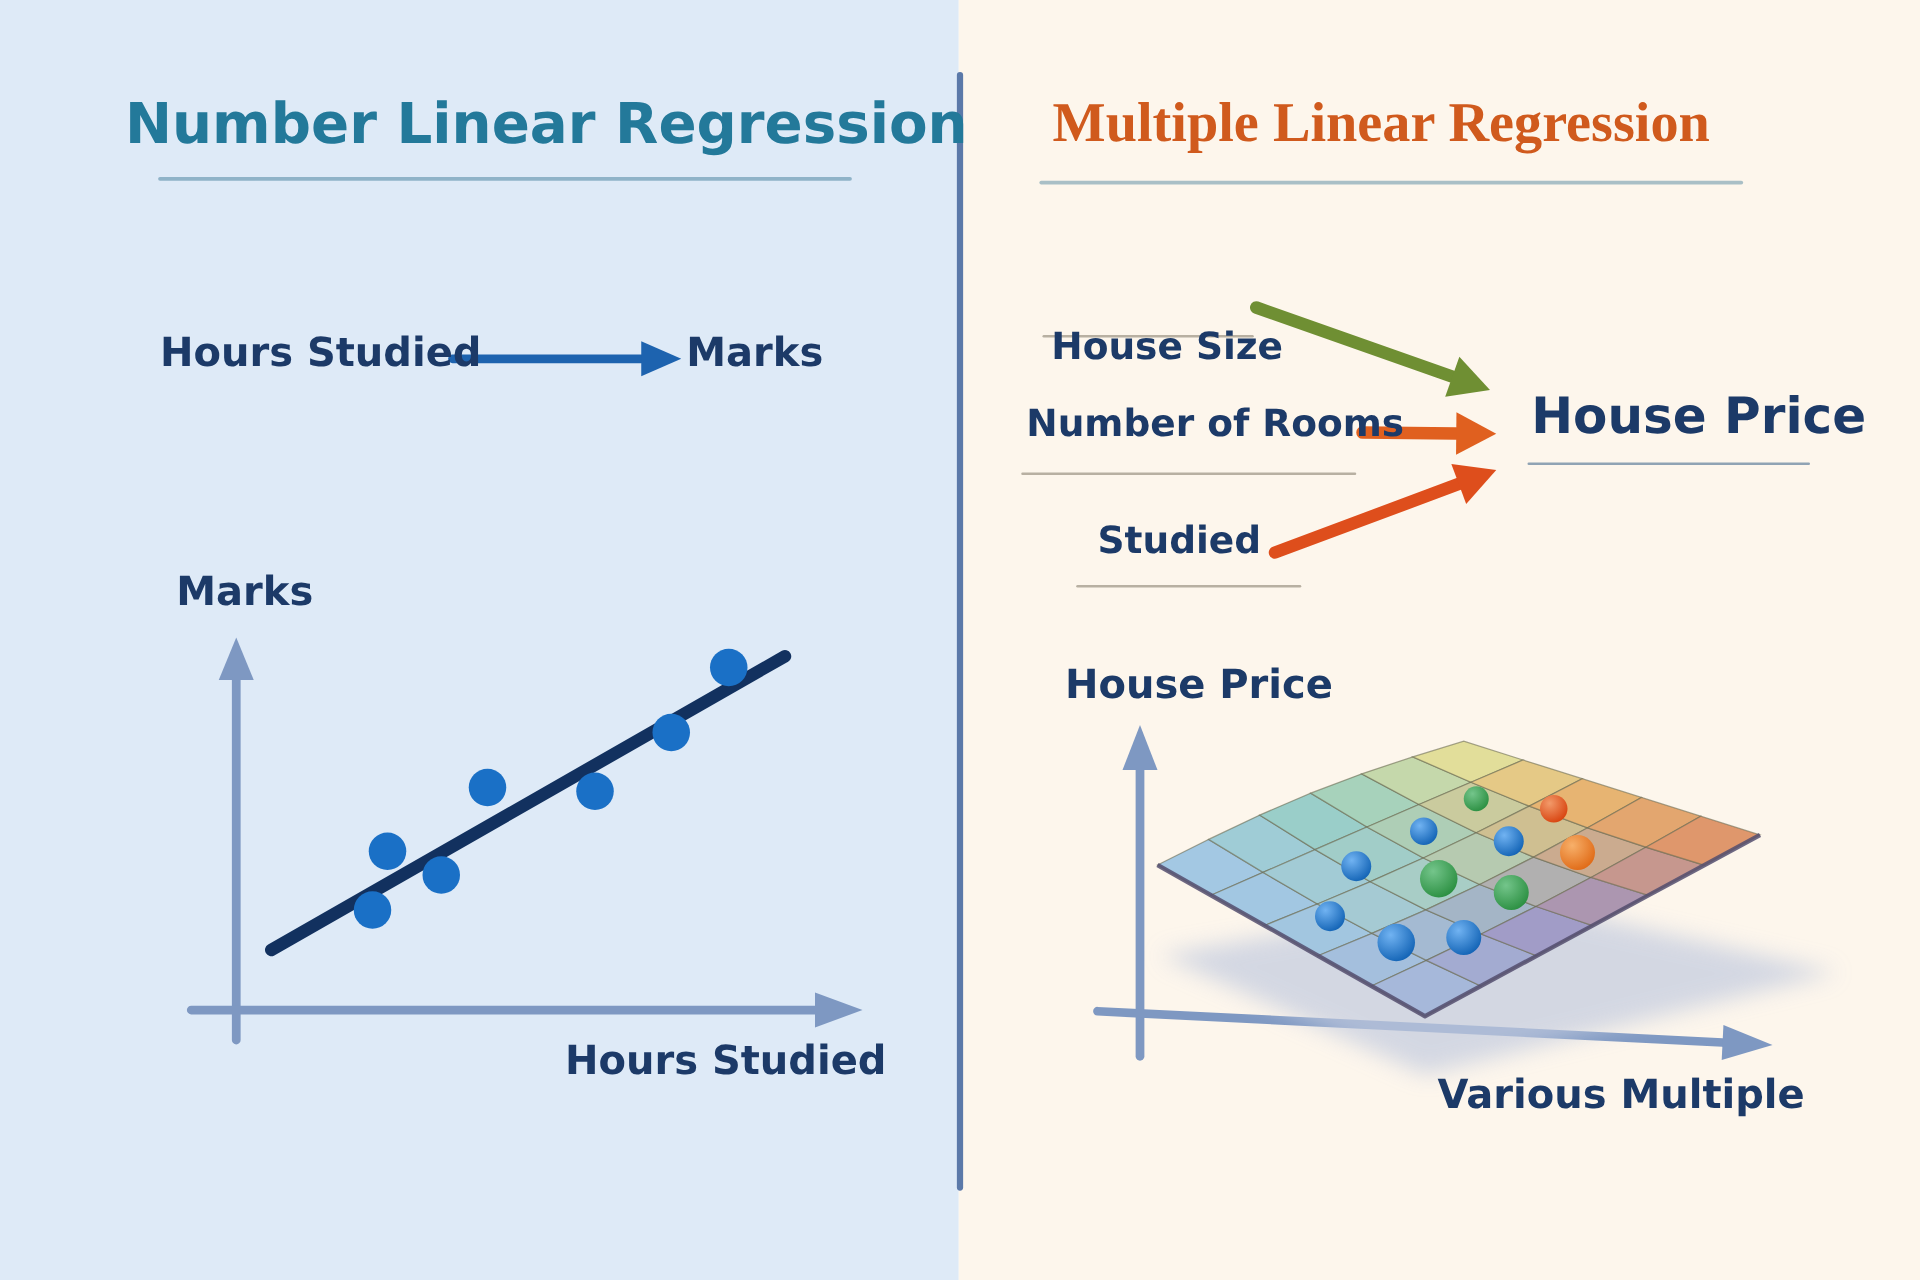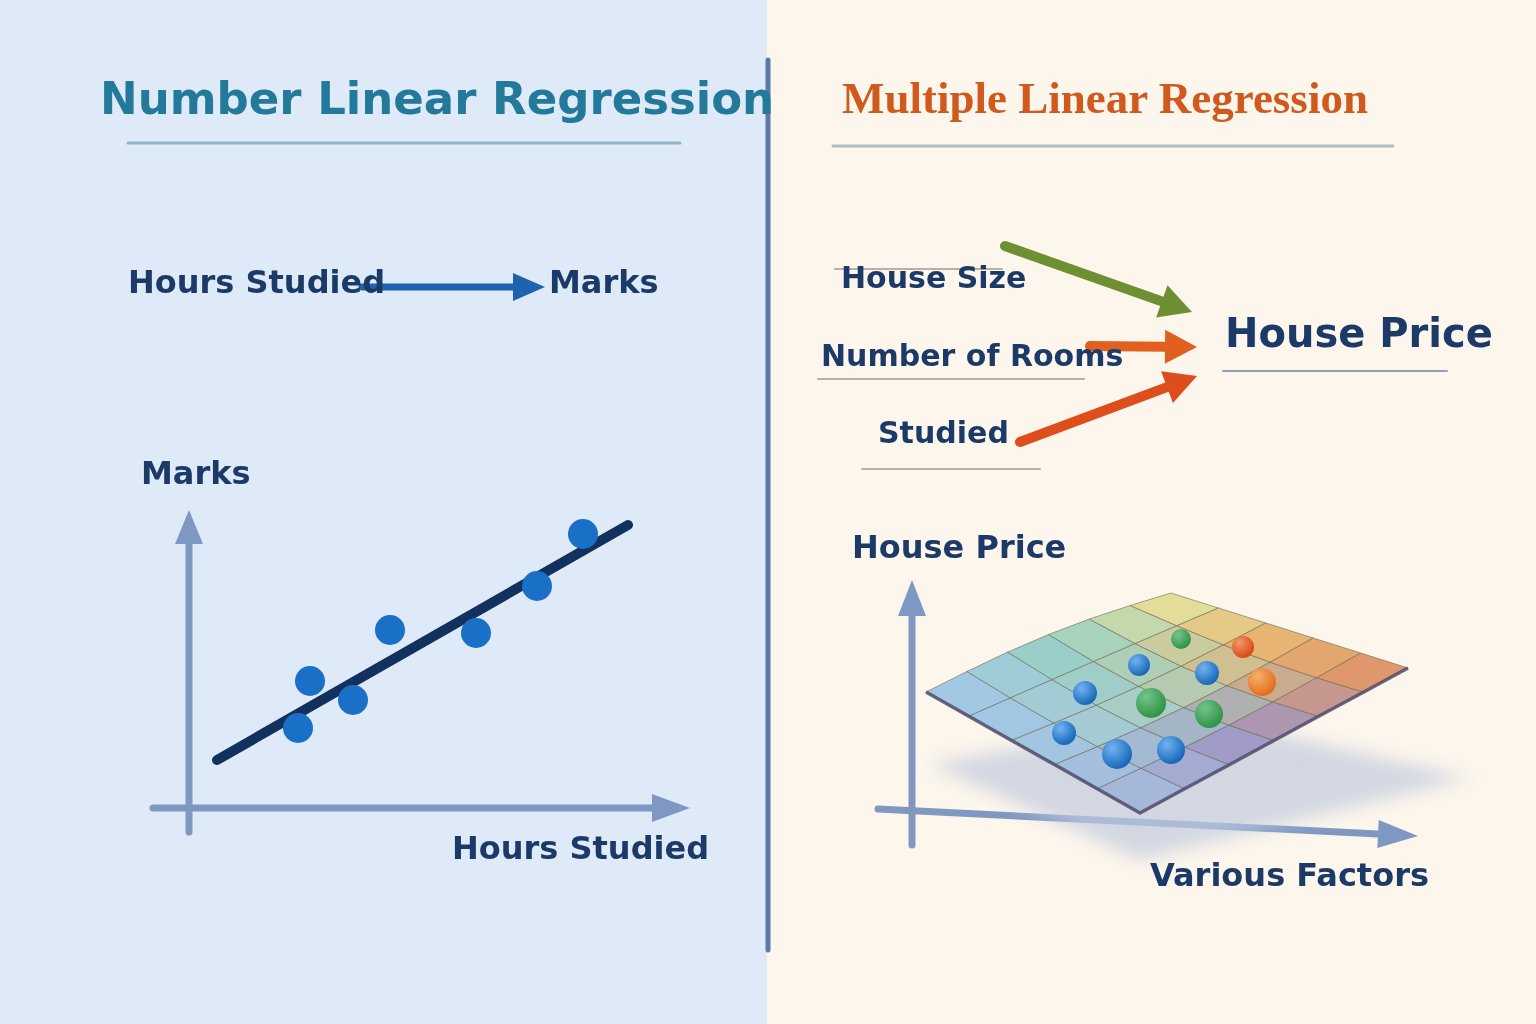--- a/index.html
+++ b/index.html
@@ -10,21 +10,21 @@
   #gfx{position:absolute;left:0;top:0;width:1536px;height:1024px;}
   .lbl{position:absolute;font-weight:700;color:var(--navy-text,#1c3a68);white-space:nowrap;}
   .title{font-size:45px;letter-spacing:0px;text-align:center;}
   .t-left{left:100px;top:72px;width:600px;color:var(--teal-title,#23799a);}
   .t-right{left:810px;top:72px;width:590px;color:var(--orange-title,#d05a1d);font-family:Liberation Serif, serif;}
   .rel-from{left:128px;top:263px;font-size:32px;}
   .rel-to{left:549px;top:263px;font-size:32px;}
   .marks-y{left:141px;top:454px;font-size:32px;}
   .hours-x{left:452px;top:829px;width:220px;font-size:32px;text-align:center;}
   .f-size{left:841px;top:220px;font-size:30px;margin-top:40px;}
-  .f-rooms{left:821px;top:322px;font-size:30px;margin-top:16px;}
+  .f-rooms{left:821px;top:322px;font-size:30px;}
   .f-loc{left:878px;top:415px;font-size:30px;}
   .target{left:1225px;top:310px;width:228px;font-size:40px;text-align:center;}
   .hp-y{left:852px;top:528px;font-size:32px;}
   .vf-x{left:1150px;top:856px;width:225px;font-size:32px;text-align:center;}
 </style>
 </head>
 <body>
 
 <div class="canvas">
   <div class="bg-left"></div>
@@ -154,14 +154,14 @@
 
   <div class="lbl marks-y">Marks</div>
   <div class="lbl hours-x">Hours Studied</div>
 
   <div class="lbl f-size">House Size</div>
   <div class="lbl f-rooms">Number of Rooms</div>
   <div class="lbl f-loc">Studied</div>
   <div class="lbl target">House Price</div>
 
   <div class="lbl hp-y">House Price</div>
-  <div class="lbl vf-x">Various Factors</div>
+  <div class="lbl vf-x">Various Multiple</div>
 </div>
 
 </body></html>

